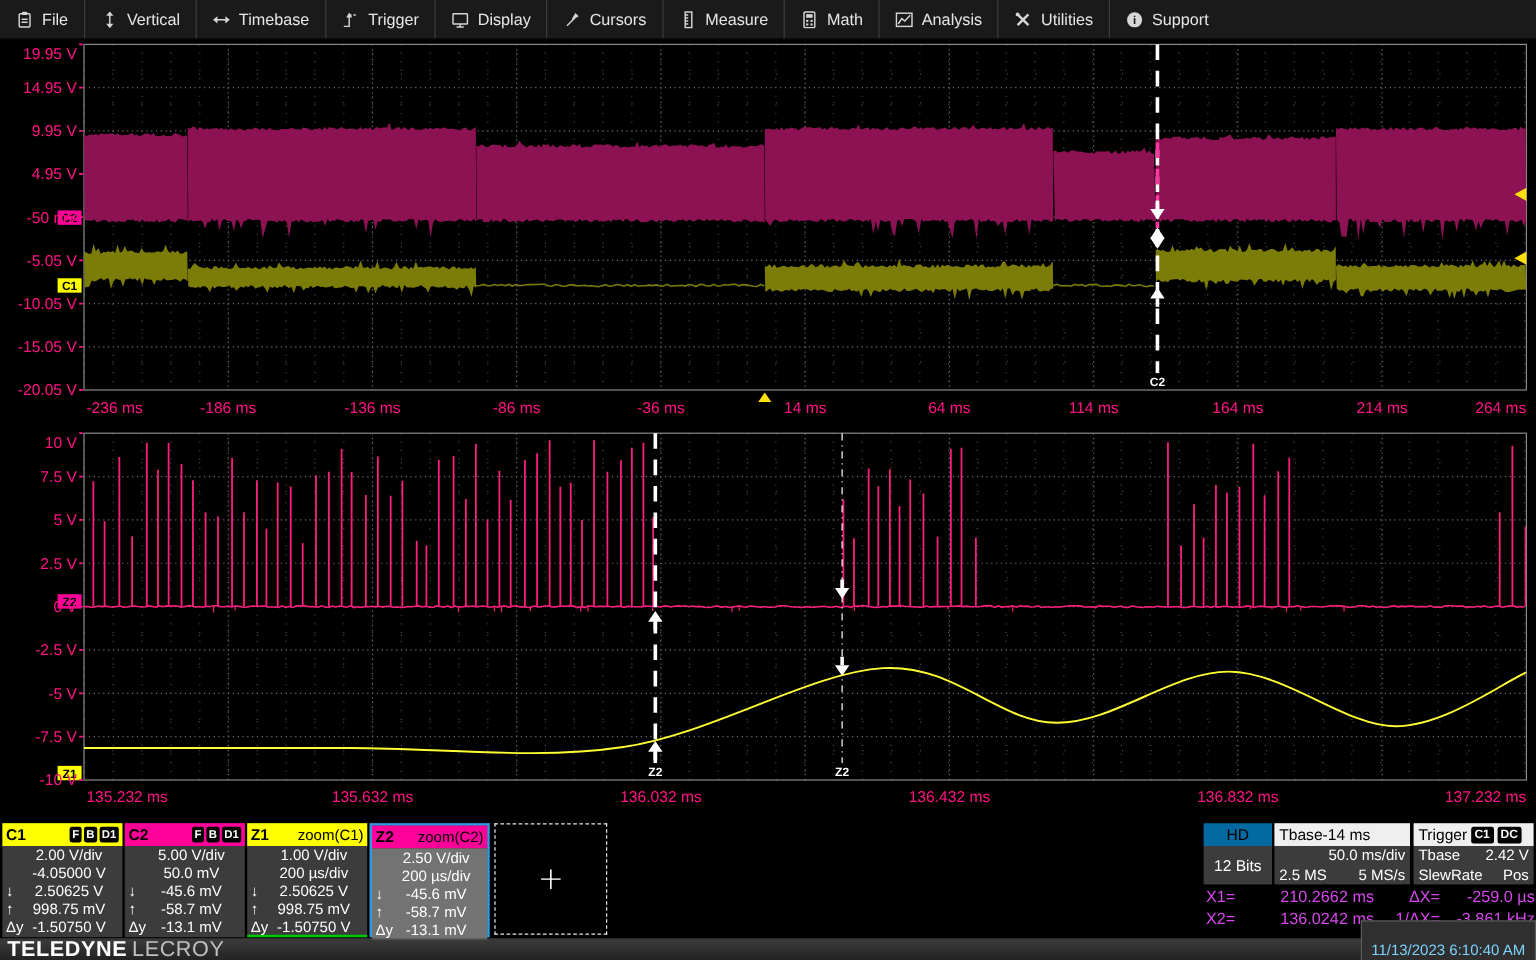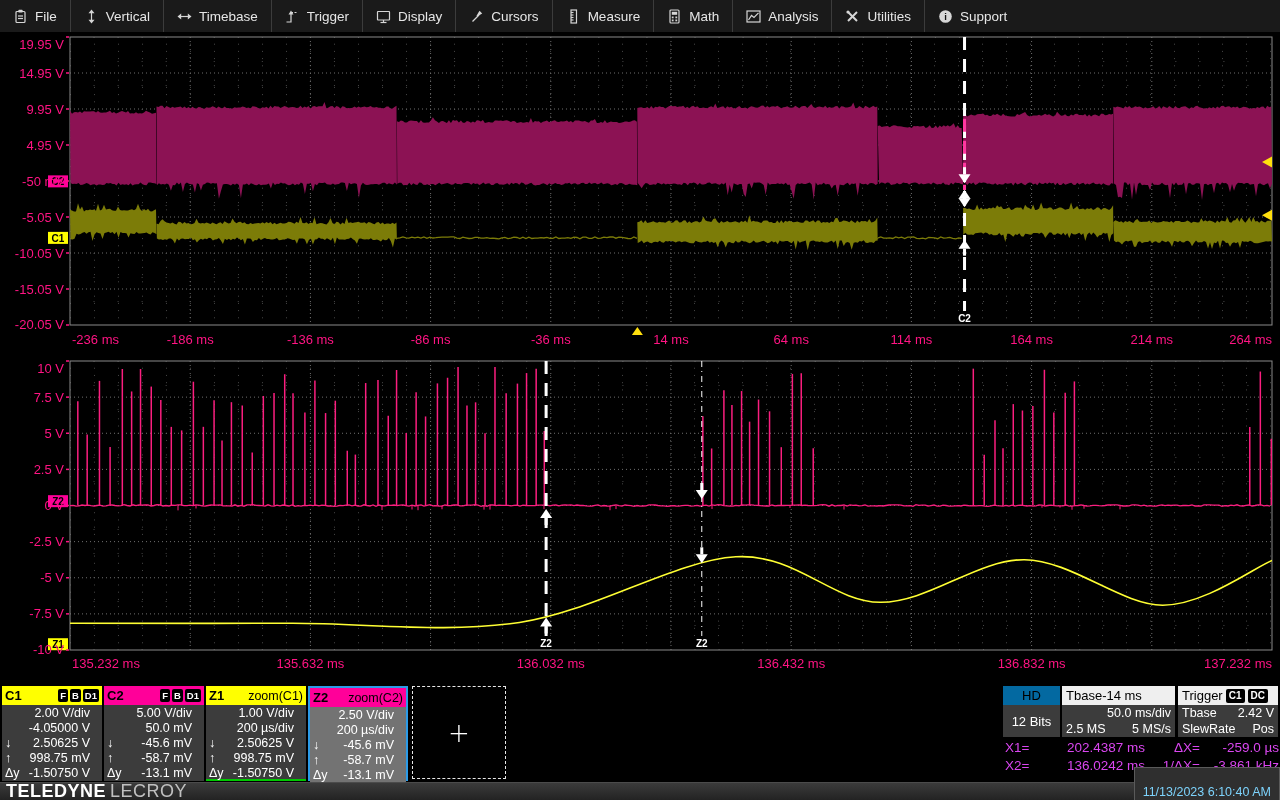--- a/index.html
+++ b/index.html
@@ -24,21 +24,21 @@
   .desc-head{height:19px;display:flex;align-items:center;justify-content:space-between;
              padding:0 3px;color:#000;font-size:13px;}
   .desc-title{font-weight:bold;}
   .desc-sub{font-size:12.5px;}
   .desc-badges{display:flex;gap:2px;}
   .desc-badges i{font-style:normal;background:#000;color:#fff;font-size:9.5px;font-weight:bold;
                  padding:0 2px;border-radius:2px;height:13px;line-height:13px;}
   .desc-body{height:76px;padding-top:1px;}
   .drow{height:15px;display:flex;color:#fff;font-size:12.5px;line-height:15px;}
   .dlab{width:20px;padding-left:3px;}
-  .dval{flex:1;text-align:right;padding-right:12px;white-space:nowrap;}
+  .dval{flex:1;text-align:center;padding-right:12px;white-space:nowrap;}
   #addbox{width:92px;height:91px;border:1.5px dashed #e8e8e8;margin-left:2px;
           display:flex;align-items:center;justify-content:center;}
   #addbox span{color:#fff;font-size:26px;font-weight:100;line-height:20px;font-family:"DejaVu Sans",sans-serif;}
   
   .infobox{position:absolute;top:686px;height:51px;box-sizing:border-box;}
   .ib-head{height:19px;font-size:13px;display:flex;align-items:center;padding:0 4px;color:#000;}
   .ib-head.green{background:#0369a1;justify-content:center;font-weight:normal;}
   .ib-head.white{background:#efefef;justify-content:flex-start;}
   .ib-body{background:#3c3c3c;color:#fff;font-size:12.5px;height:32px;padding:0 4px;}
   .ib-body.center{display:flex;align-items:center;justify-content:center;font-size:13px;}
@@ -740,21 +740,21 @@
       <div class="ibrow">
         <span>SlewRate</span>
         <span>Pos</span>
       </div>
     </div>
   </div>
 
   <div id="readout">
     <div class="ro-row">
       <span>X1=</span>
-      <span class="ro-val">202.4387 ms</span>
+      <span class="ro-val">210.2662 ms</span>
       <span class="ro-val">ΔX=</span>
       <span class="ro-val">-259.0 µs</span>
     </div>
     <div class="ro-row">
       <span>X2=</span>
       <span class="ro-val">136.0242 ms</span>
       <span class="ro-val">1/ΔX=</span>
       <span class="ro-val">-3.861 kHz</span>
     </div>
   </div>

